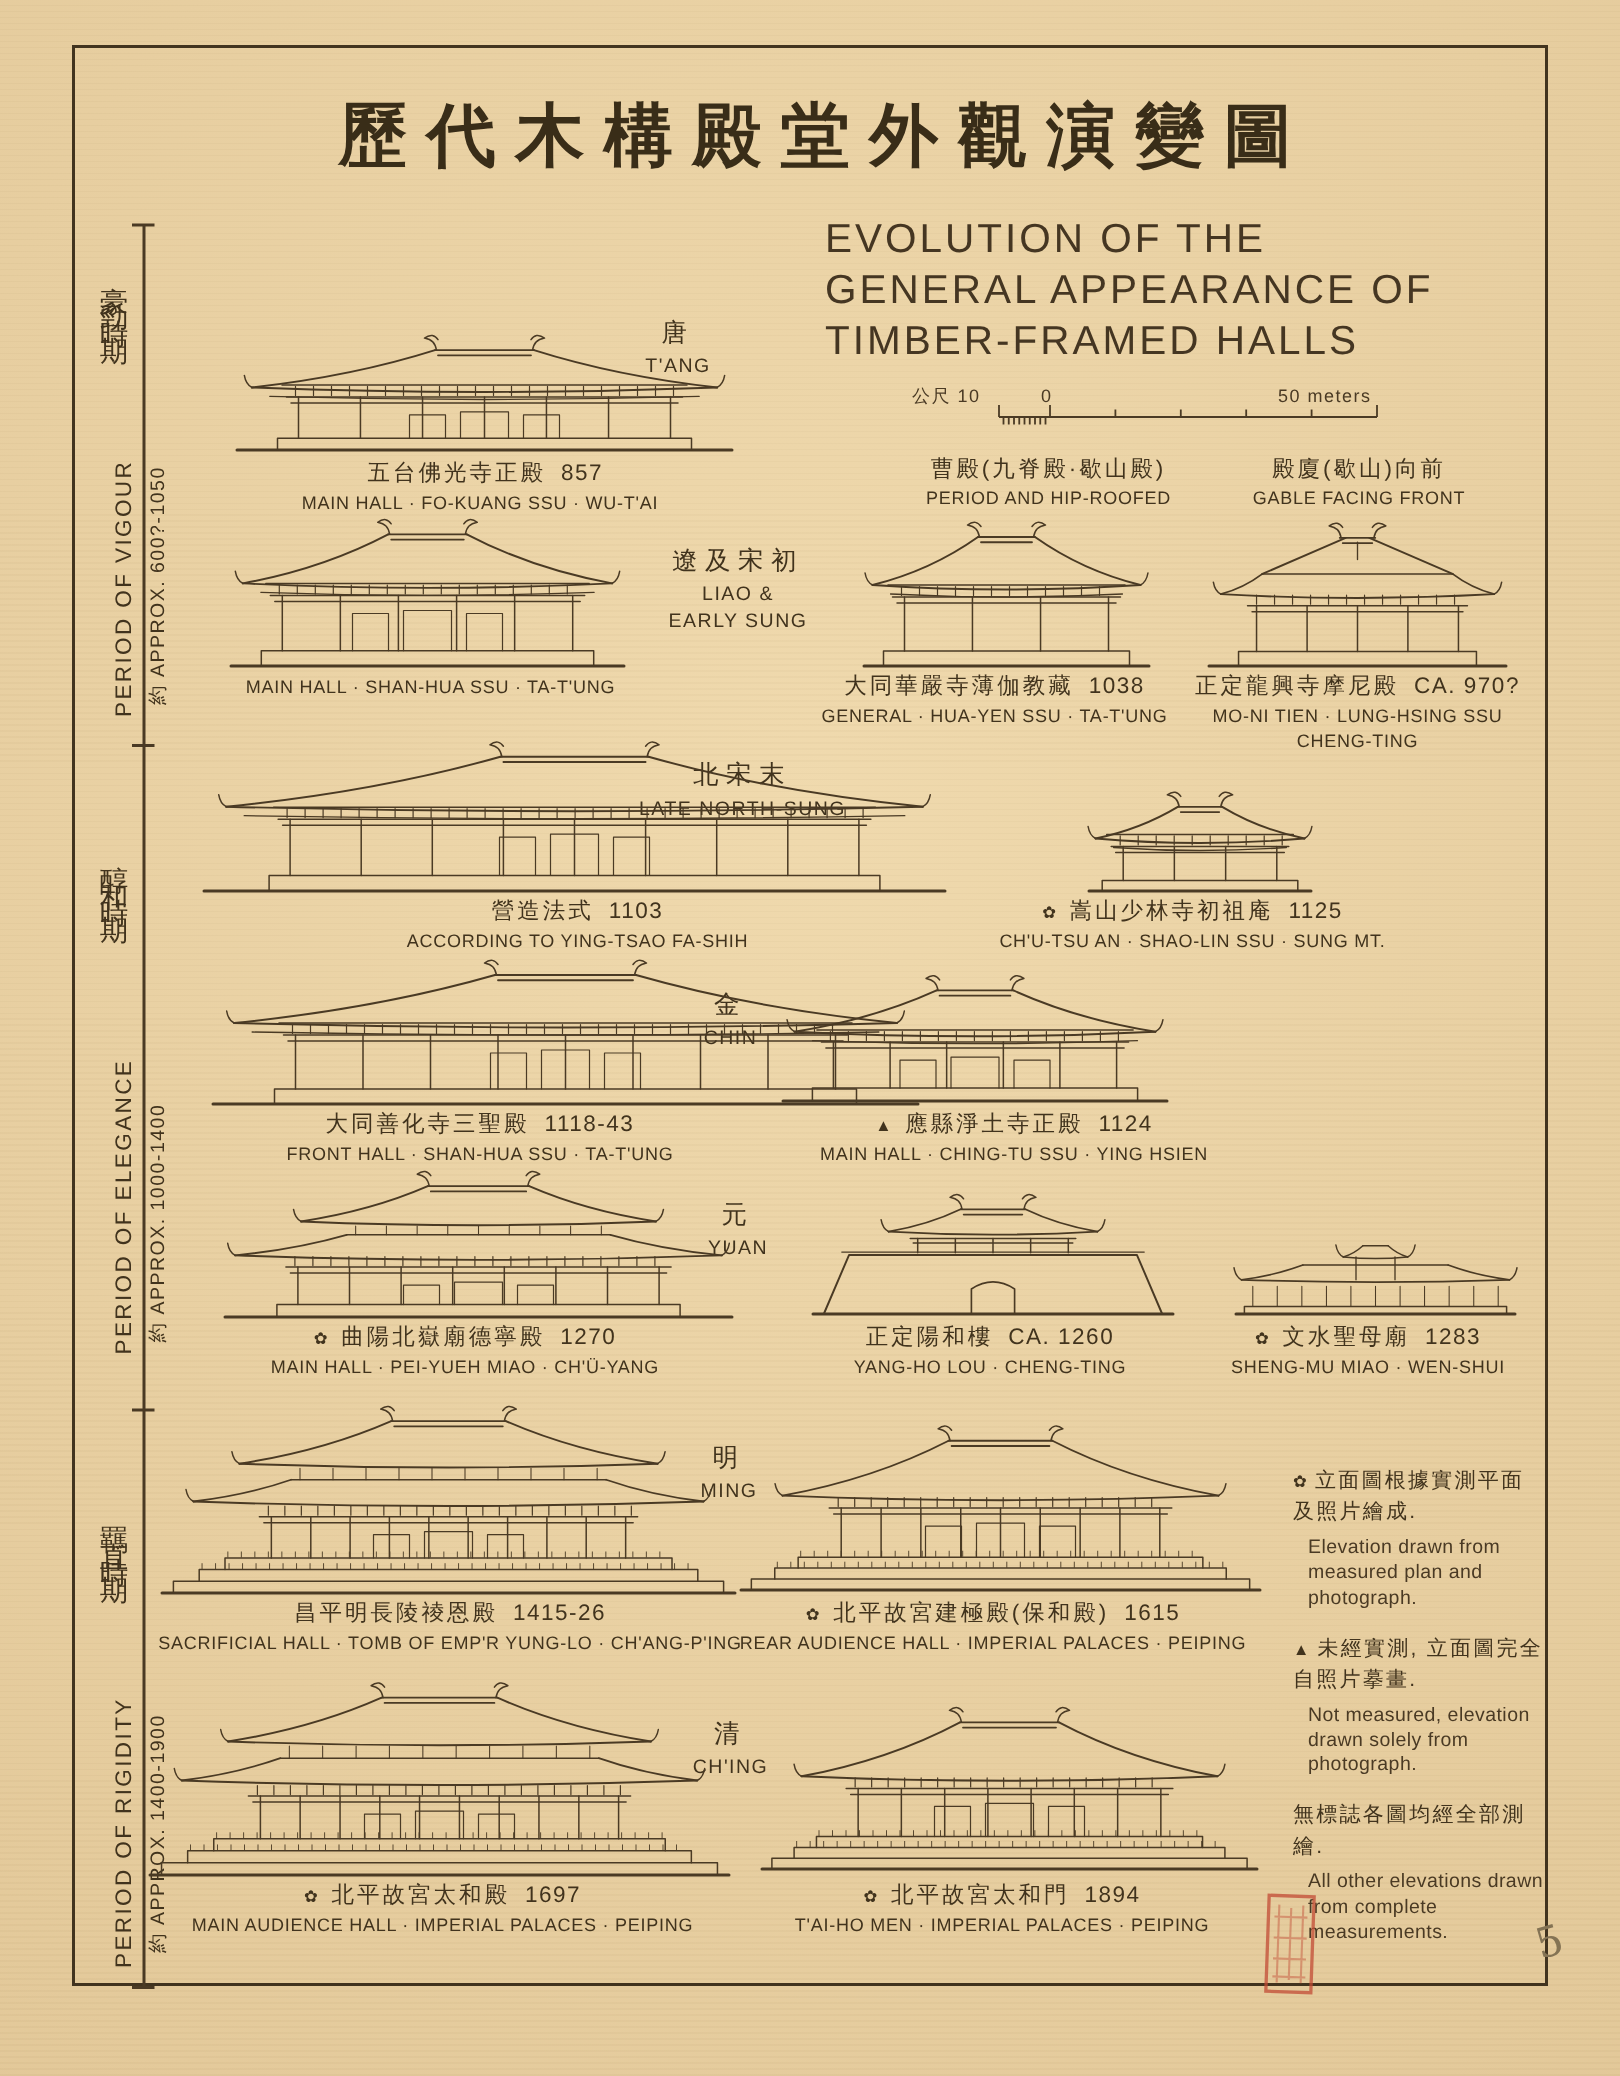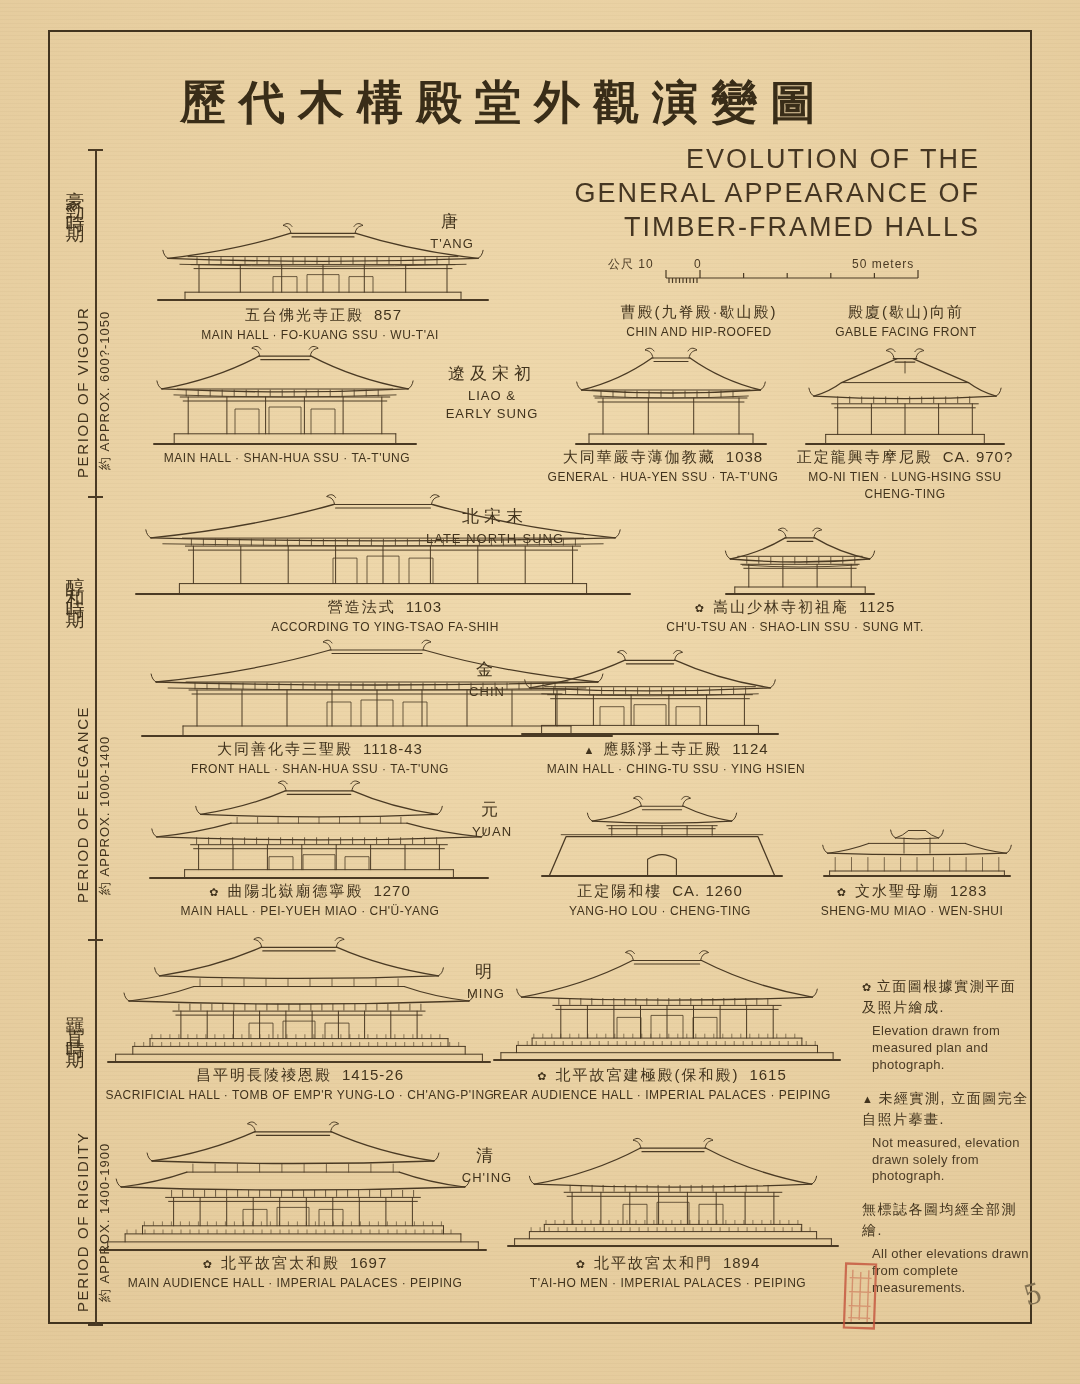--- a/index.html
+++ b/index.html
@@ -8,23 +8,23 @@
     font-family:"Liberation Sans", sans-serif;
     background:
       radial-gradient(130% 120% at 50% 38%, rgba(255,242,205,0.30), rgba(150,108,48,0.16)),
       repeating-linear-gradient(0deg, rgba(120,90,40,0.05) 0 1px, rgba(0,0,0,0) 1px 4px),
       #e9cfa0;
     color:#41331d;
   }
   #sheet{position:absolute;inset:0;}
   .frame{position:absolute;left:48px;top:30px;width:980px;height:1290px;
     border:2.5px solid #42341f;pointer-events:none;}
-  .title-cn{position:absolute;left:180px;top:72px;width:740px;text-align:left;
+  .title-cn{position:absolute;left:180px;top:60px;width:740px;text-align:center;
     font-family:"DejaVu Serif", serif;font-size:46px;font-weight:600;letter-spacing:13px;color:#392d18;}
-  .title-en{position:absolute;left:550px;top:142px;width:430px;text-align:right;
+  .title-en{position:absolute;left:550px;top:142px;width:430px;text-align:left;
     font-size:27px;line-height:34px;letter-spacing:2px;color:#453622;}
   .vcn{position:absolute;writing-mode:vertical-rl;text-orientation:upright;
     font-size:19px;letter-spacing:11px;color:#41331d;}
   .rot{position:absolute;transform:rotate(-90deg);transform-origin:0 0;white-space:nowrap;color:#41331d;}
   .rot.per{font-size:15px;letter-spacing:1.6px;}
   .rot.rng{font-size:13px;letter-spacing:1px;}
   .tl-line{position:absolute;left:95px;top:150px;width:1.6px;height:1176px;background:#4a3a24;}
   .tl-tick{position:absolute;left:88px;width:15px;height:1.6px;background:#4a3a24;}
   .dyn{position:absolute;text-align:center;}
   .dyn .cn{font-size:17px;letter-spacing:5px;}
@@ -110,21 +110,21 @@
     <div class="cn">明</div>
     <div class="en">MING</div>
   </div>
   <div class="dyn" style="left:437px;top:1144px;width:100px">
     <div class="cn">清</div>
     <div class="en">CH'ING</div>
   </div>
 
   <div class="cap" style="left:549px;top:303px;width:300px">
     <div class="cn">曹殿(九脊殿·歇山殿)</div>
-    <div class="en">CHIN AND HIP-ROOFED</div>
+    <div class="en">PERIOD AND HIP-ROOFED</div>
   </div>
   <div class="cap" style="left:776px;top:303px;width:260px">
     <div class="cn">殿廈(歇山)向前</div>
     <div class="en">GABLE FACING FRONT</div>
   </div>
 
   <svg class="bldg" width="330" height="78" style="left:158px;top:224px" viewBox="0 0 330 78">
       <path d="M0 76H330" fill="none" stroke="#4a3a24" stroke-width="2" stroke-linecap="round" stroke-linejoin="round"></path>
       <path d="M27 68.2H303M27 68.2V76M303 68.2V76" fill="none" stroke="#4a3a24" stroke-width="1" stroke-linecap="round" stroke-linejoin="round"></path>
       <path d="M41 68.2V40.6M82.3 68.2V40.6M123.7 68.2V40.6M165 68.2V40.6M206.3 68.2V40.6M247.7 68.2V40.6M289 68.2V40.6" fill="none" stroke="#4a3a24" stroke-width="1" stroke-linecap="round" stroke-linejoin="round"></path>

